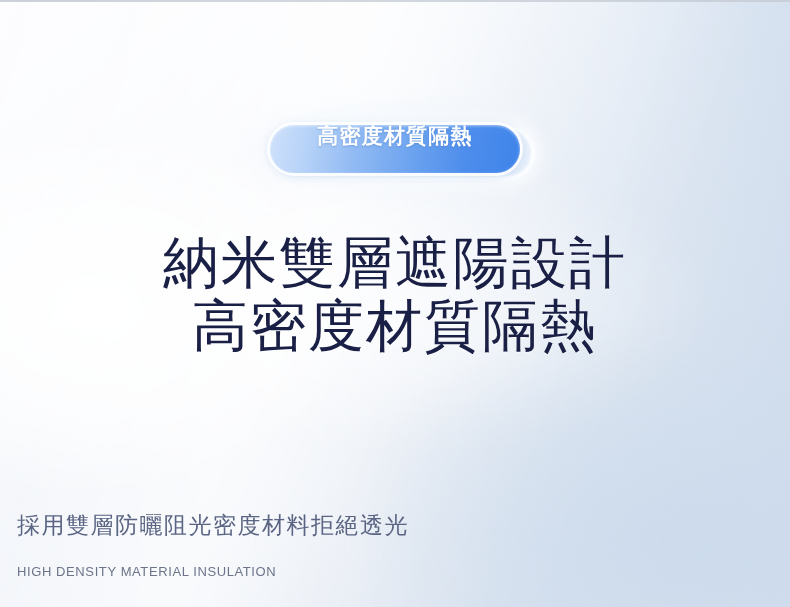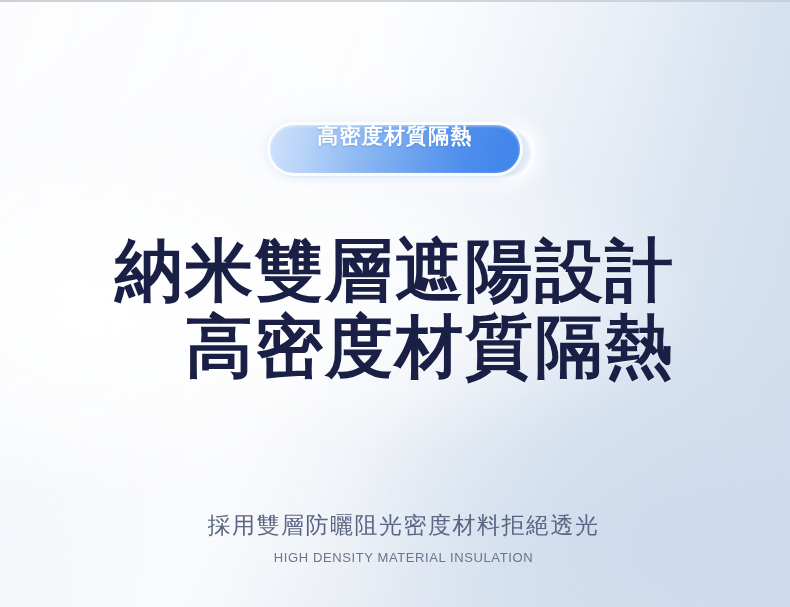--- a/index.html
+++ b/index.html
@@ -186,48 +186,46 @@
   }
 
   
   .headline {
     margin-top:52px;
     text-align:center;
     color:#1a1f45;
   }
 
   .headline-line {
-    font-size:68px;
-    font-weight:700;
+    font-size:56px;
+    font-weight:400;
     line-height:1.12;
     letter-spacing:2px;
     white-space:nowrap;
     text-shadow:0 1px 0 rgba(255,255,255,0.6);
-    text-align:right;
   }
 
   
   .subtitle-block {
     position:absolute;
     left:17px; right:0;
     top:512px;
-    text-align:center;
   }
 
   .subtitle {
     color:#5a6483;
     font-size:23px;
     font-weight:500;
     letter-spacing:1.5px;
     line-height:1.2;
     white-space:nowrap;
   }
 
   .caption {
-    margin-top:10px;
+    margin-top:24px;
     color:#6b7489;
     font-size:13px;
     font-weight:400;
     letter-spacing:0.6px;
     line-height:1.2;
     white-space:nowrap;
   }
 </style>
 </head>
 <body>

